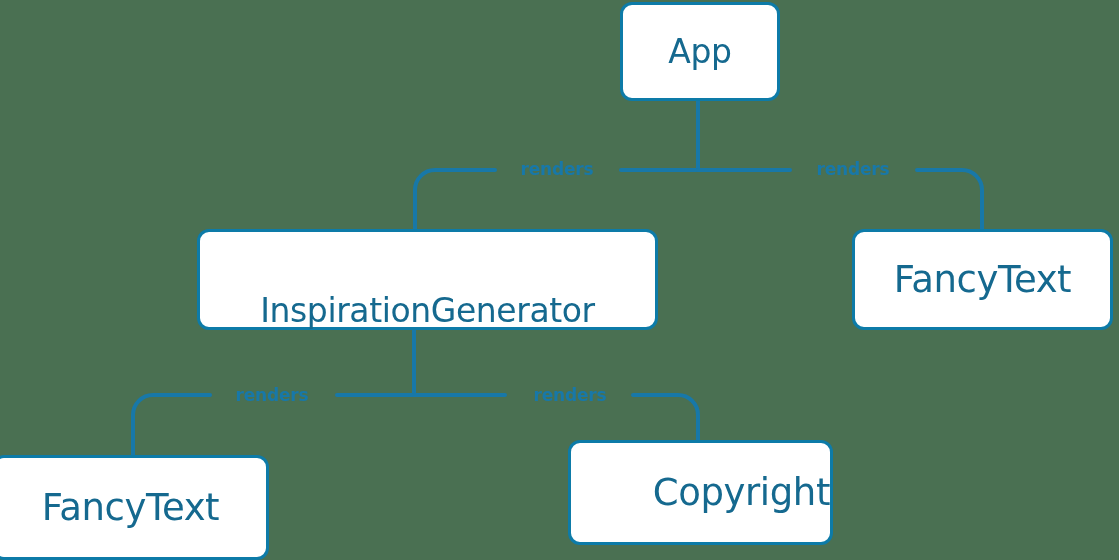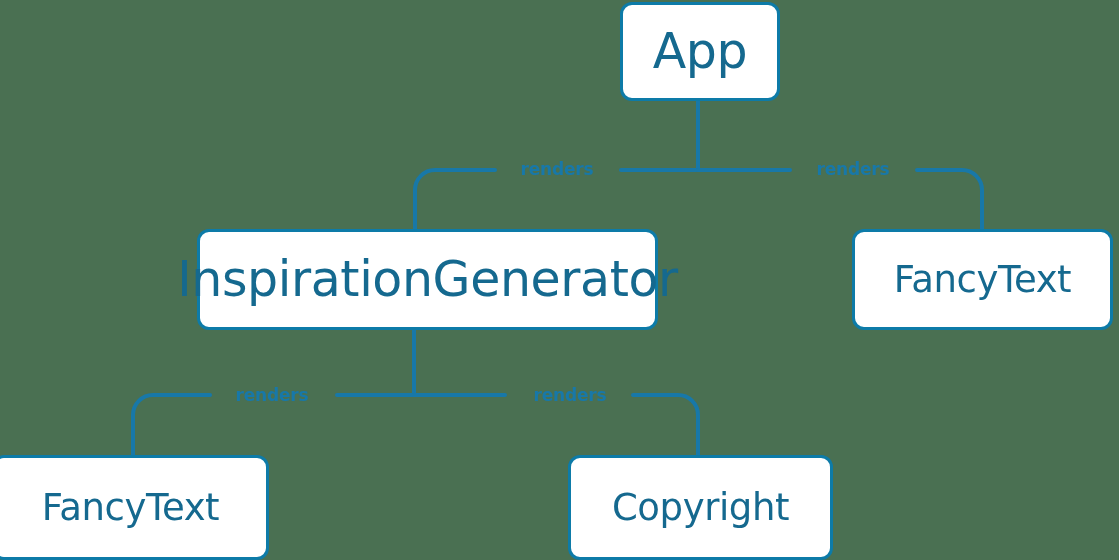--- a/index.html
+++ b/index.html
@@ -31,21 +31,21 @@
     background: #ffffff;
     border: 3px solid #0d7ba8;
     border-radius: 12px;
     display: flex;
     align-items: center;
     justify-content: center;
     z-index: 2;
   }
   .node-label {
     color: #15698f;
-    font-size: 49px;
+    font-size: 33px;
     font-weight: 400;
     letter-spacing: -0.4px;
     white-space: nowrap;
     line-height: 1;
   }
   .node-label.small {
     font-size: 37px;
   }
   .edge-label {
     position: absolute;
@@ -78,33 +78,33 @@
       <path d="M 414 395 L 337 395 M 210 395 L 153 395 A 20 20 0 0 0 133 415 L 133 455"></path>
 
       <path d="M 414 395 L 505 395 M 633 395 L 678 395 A 20 20 0 0 1 698 415 L 698 455"></path>
     </g>
   </svg>
 
   <div class="node" style="left:620px; top:2px; width:160px; height:99px;">
     <span class="node-label">App</span>
   </div>
 
-  <div class="node" style="left:197px; top:229px; width:461px; height:101px;">
+  <div class="node" style="left:197px; top:229px; width:461px; height:101px;align-items:flex-end;">
     <span class="node-label">InspirationGenerator</span>
   </div>
 
   <div class="node" style="left:852px; top:229px; width:261px; height:101px;">
     <span class="node-label small">FancyText</span>
   </div>
 
   <div class="node" style="left:-8px; top:455px; width:277px; height:105px;">
     <span class="node-label small">FancyText</span>
   </div>
 
-  <div class="node" style="left:568px; top:455px; width:265px; height:105px;">
+  <div class="node" style="left:568px; top:440px; width:265px; height:105px;justify-content:flex-end;">
     <span class="node-label small">Copyright</span>
   </div>
 
   <div class="edge-label" style="left:557px; top:169px;">renders</div>
 
   <div class="edge-label" style="left:853px; top:169px;">renders</div>
 
   <div class="edge-label" style="left:272px; top:395px;">renders</div>
 
   <div class="edge-label" style="left:570px; top:395px;">renders</div>

